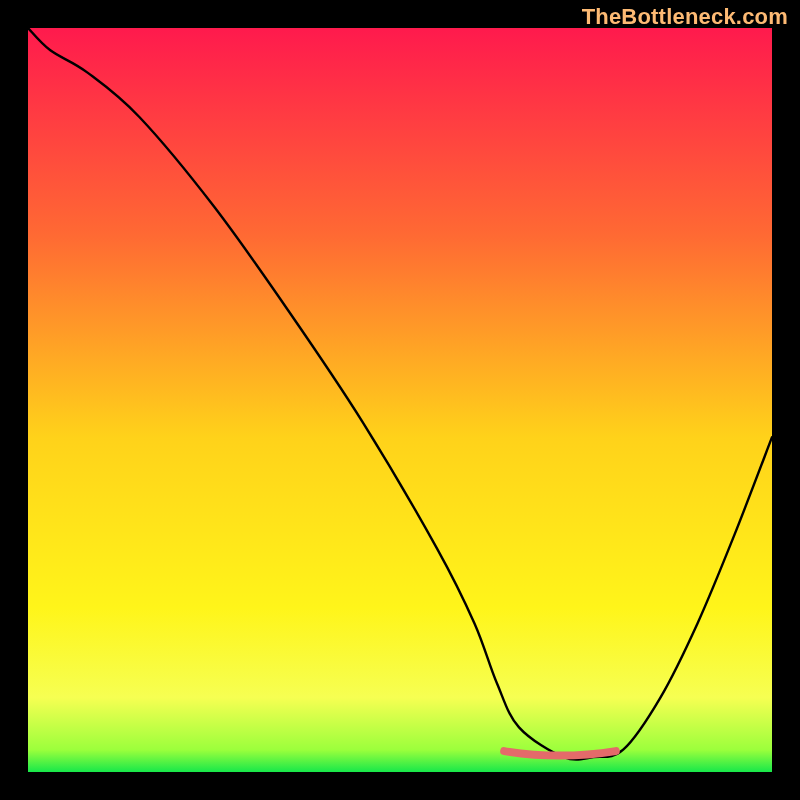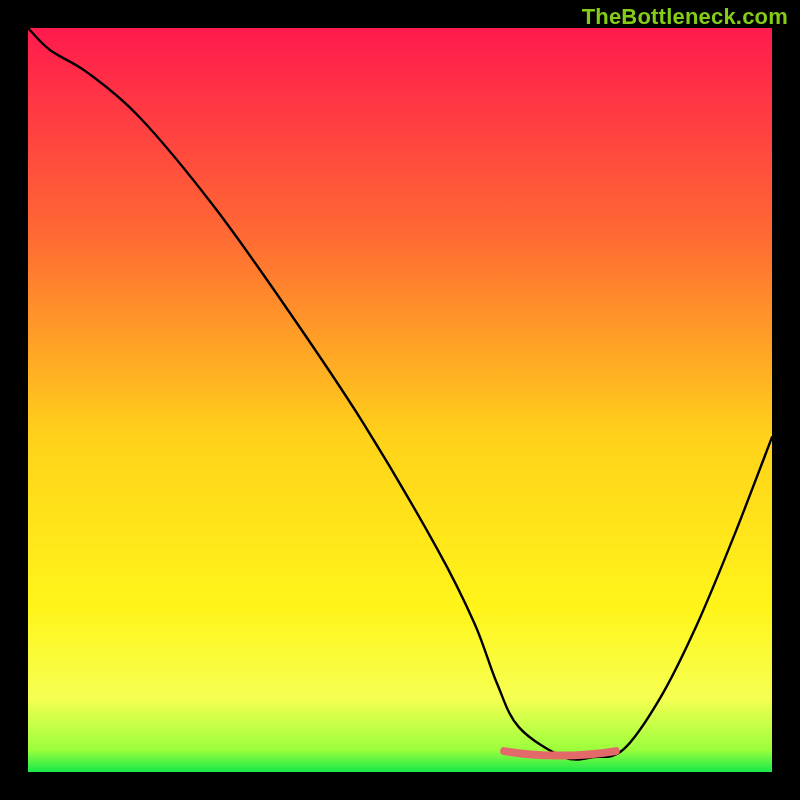--- a/index.html
+++ b/index.html
@@ -14,21 +14,21 @@
   .stage {
     position: relative;
     width: 800px;
     height: 800px;
     background: #000;
   }
   .watermark {
     position: absolute;
     top: 4px;
     right: 12px;
-    color: #84cc16;
+    color: #fdba74;
     font-size: 22px;
     font-weight: 600;
     letter-spacing: 0.2px;
     z-index: 5;
     user-select: none;
   }
   .plot-frame {
     position: absolute;
     left: 28px;
     top: 28px;

